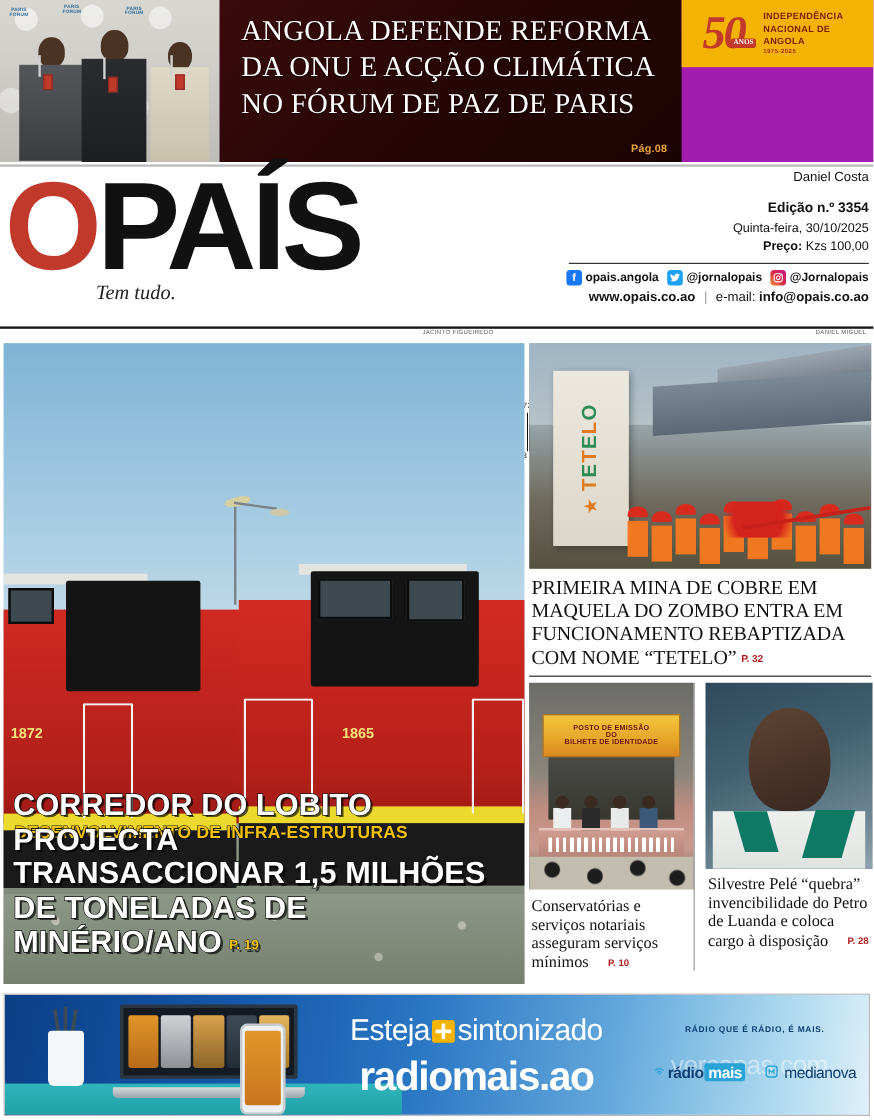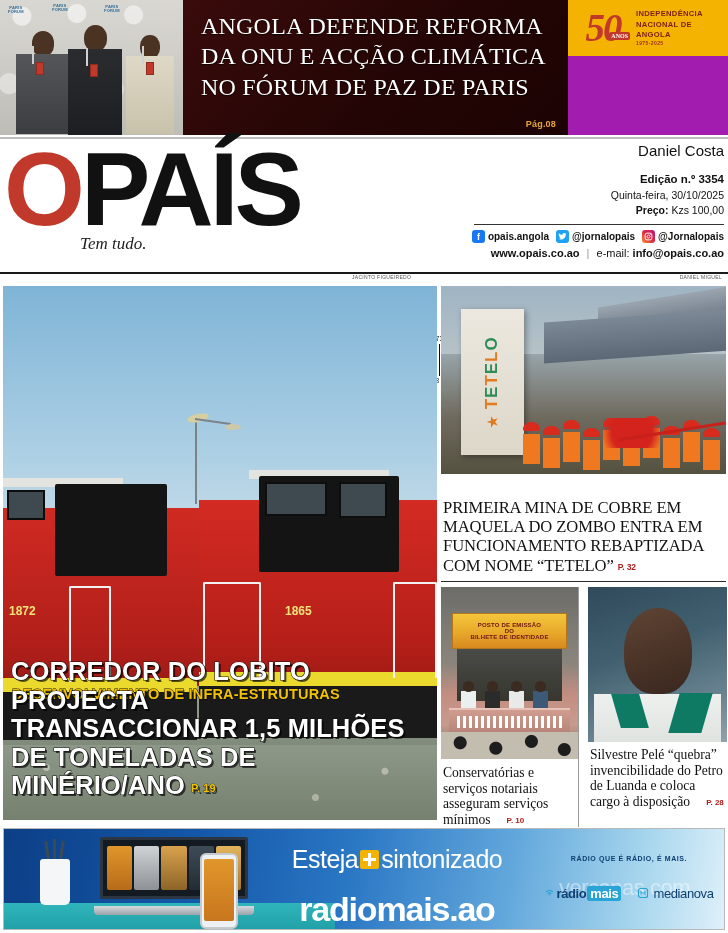--- a/index.html
+++ b/index.html
@@ -136,21 +136,21 @@
   .mh-barcode .ean {
     font-family:"Liberation Sans", sans-serif; font-size:6.5px;
     letter-spacing:1px; color:#111; margin-top:1px;
   }
 
   .mh-info {
     position:absolute; right:4px; top:2px; width:250px;
     text-align:right; font-family:"Liberation Sans", sans-serif; color:#111;
   }
   .mh-info .lbl { font-size:10.5px; font-weight:700; line-height:1.35; }
-  .mh-info .val { font-size:15px; font-weight:400; line-height:1.35; }
+  .mh-info .val { font-size:11px; font-weight:400; line-height:1.35; }
   .mh-info .gap { height:10px; }
   .mh-info .edition { font-size:11.5px; font-weight:700; line-height:1.45; }
   .mh-info .date { font-size:10.5px; line-height:1.45; }
   .mh-info .price { font-size:10.5px; line-height:1.45; }
   .mh-info .price b { font-weight:700; }
   .mh-sep { height:1px; background:#333; margin:6px 0 5px; }
   .mh-social {
     display:flex; align-items:center; justify-content:flex-end; gap:3px;
     font-family:"Liberation Sans", sans-serif; font-size:10px; font-weight:700;
   }
@@ -283,21 +283,21 @@
   .worker .helm { width:17px; height:9px; background:#d82b1e;
     border-radius:9px 9px 2px 2px; }
   .worker .vest { width:17px; height:30px; background:#f07820; margin-top:3px; }
   .ribbon { position:absolute; left:50%; bottom:14%; width:34%; height:16%;
     background:radial-gradient(circle,#d4221c 0 40%, transparent 60%); }
   .redline { position:absolute; right:0; bottom:22%; width:38%; height:3px;
     background:#c8201a; transform:rotate(-9deg); }
 
   .mine-hl {
     font-family:"Liberation Serif", serif; font-weight:400;
-    font-size:16.6px; line-height:1.16; color:#111; padding:24px 2px 0;
+    font-size:16.6px; line-height:1.16; color:#111; padding:6px 2px 0;
     letter-spacing:-.1px;
   }
   .mine-hl .pg {
     font-family:"Liberation Sans", sans-serif; font-size:8.5px;
     font-weight:700; color:#b01b1b; margin-left:4px; vertical-align:1px;
   }
   .hr-dark { height:1.5px; background:#2a2a2a; margin:6px 0 5px; }
 
   .sub-row { display:flex; gap:0; }
   .sub-col { width:137px; position:relative; }
@@ -400,21 +400,21 @@
     display:inline-block; width:19px; height:19px; background:#f5b301;
     position:relative; margin:0 2px; border-radius:2px;
   }
   .ba-plus::before, .ba-plus::after {
     content:""; position:absolute; background:#fff;
   }
   .ba-plus::before { left:8px; top:3px; width:3px; height:13px; }
   .ba-plus::after { left:3px; top:8px; width:13px; height:3px; }
   .ba-l2 {
     font-family:"Liberation Sans", sans-serif; font-weight:700;
-    font-size:34px; color:#fff; letter-spacing:-1.2px; margin-top:16px;
+    font-size:34px; color:#fff; letter-spacing:-1.2px; margin-top:4px;
   }
   .ba-right { position:absolute; right:10px; top:26px; width:170px; text-align:center; }
   .ba-slogan {
     font-family:"Liberation Sans", sans-serif; font-weight:700;
     font-size:7px; color:#0e3f72; letter-spacing:.6px;
   }
   .ba-logos { display:flex; align-items:center; justify-content:center;
     gap:16px; margin-top:24px; }
   .ba-rm { font-family:"Liberation Sans", sans-serif; font-size:13px;
     font-weight:700; color:#0e3f72; letter-spacing:-.4px; display:flex; align-items:flex-start; }

